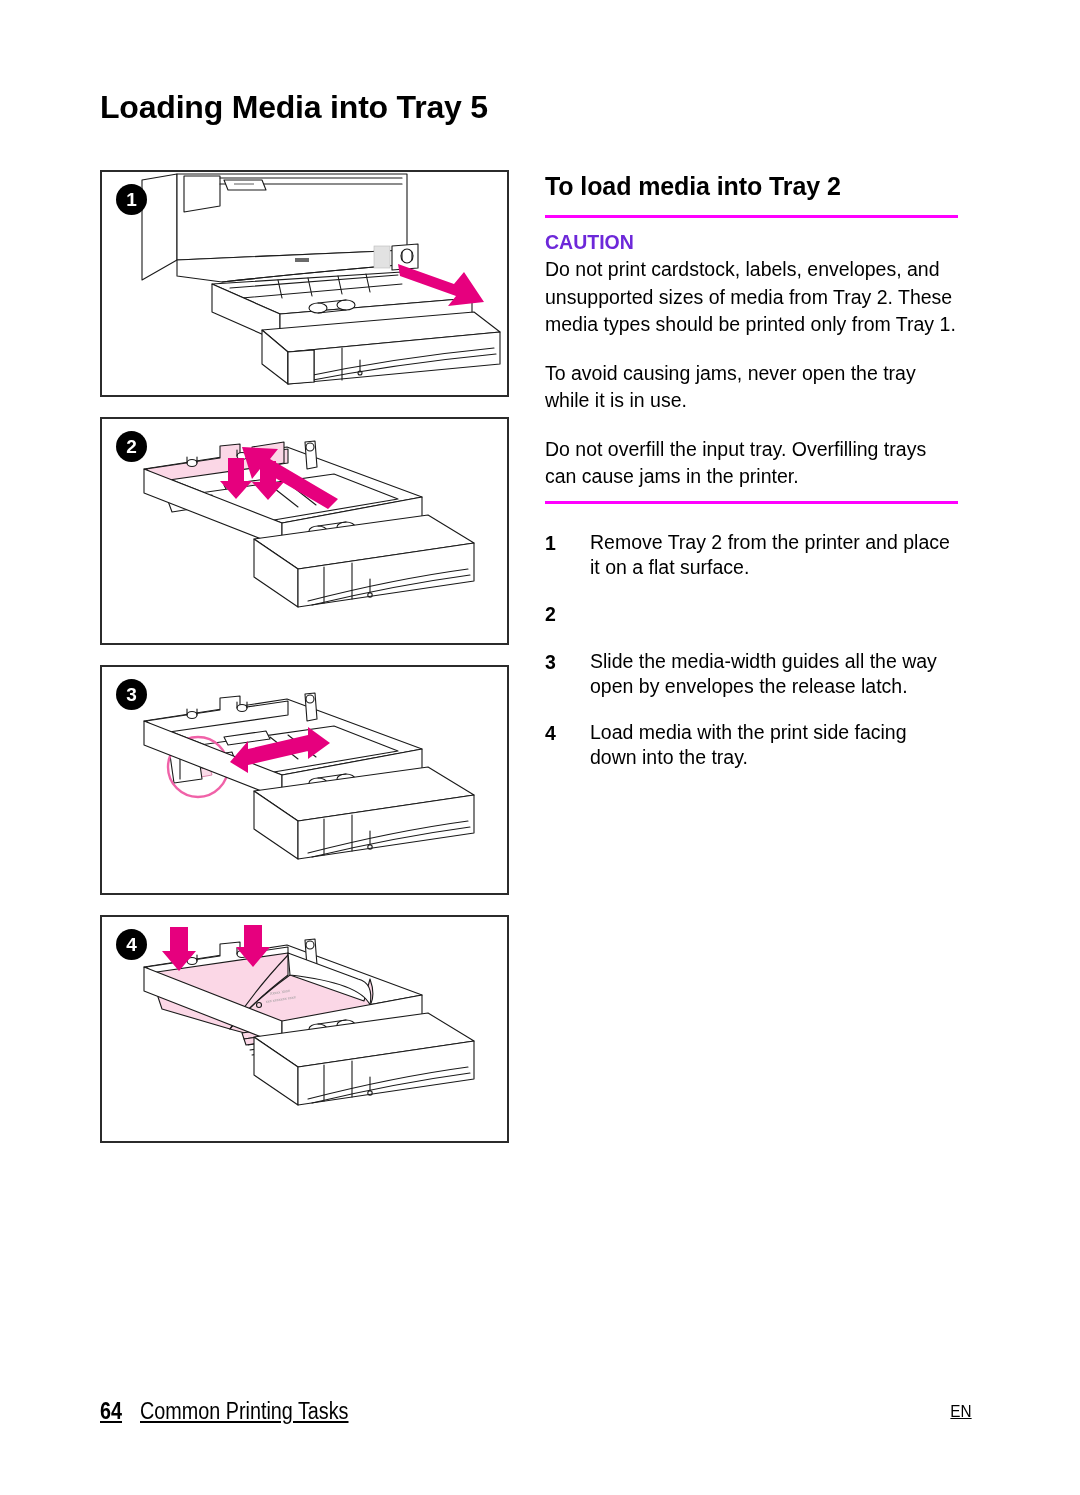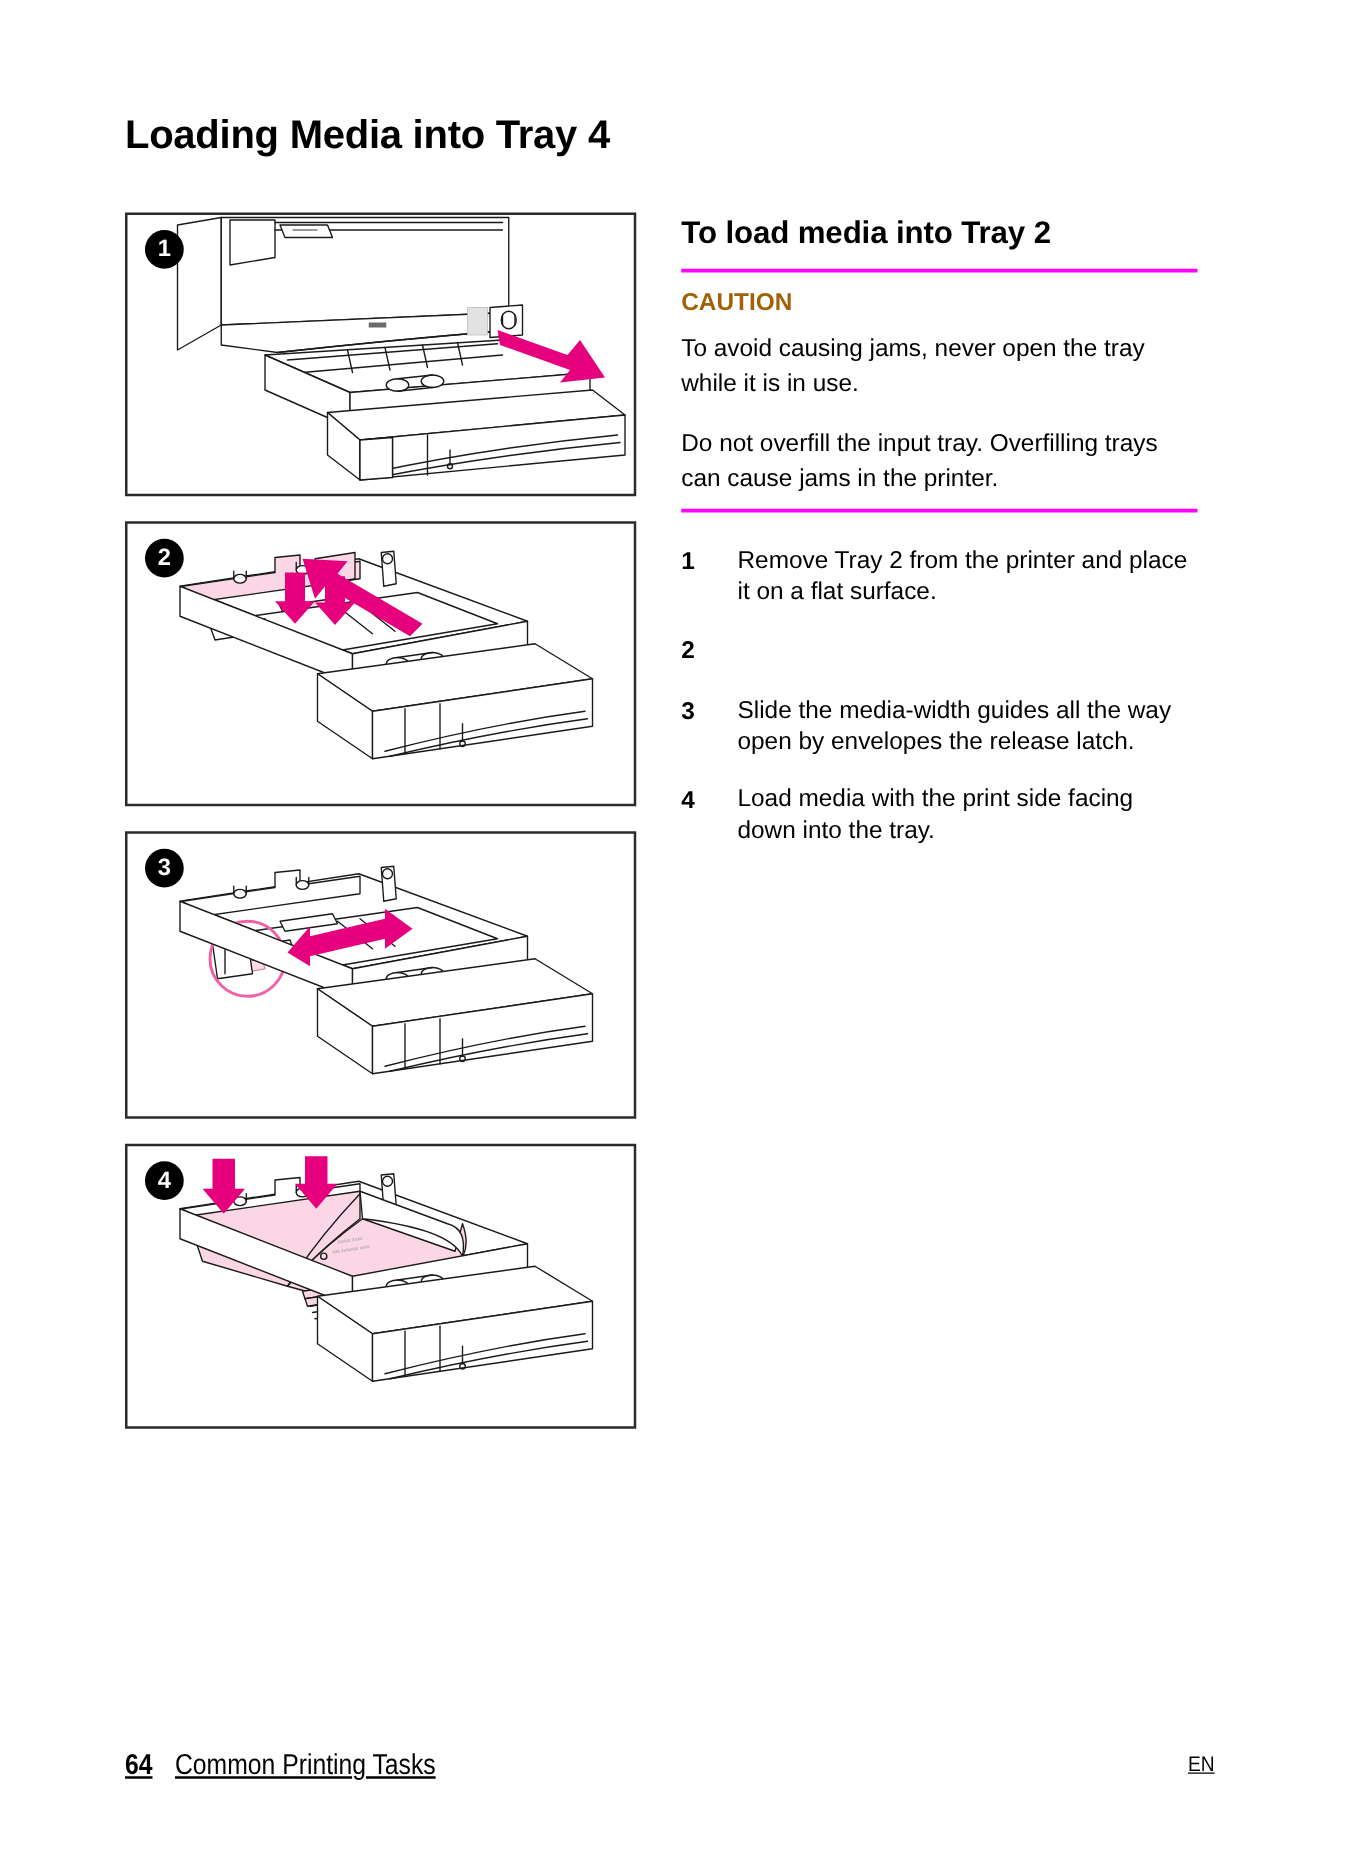--- a/index.html
+++ b/index.html
@@ -88,24 +88,24 @@
   .rule-magenta {
     height: 3px;
     background: #ff00ff;
     width: 100%;
   }
   .caution-block {
     padding-top: 13px;
     padding-bottom: 10px;
   }
   .caution-label {
-    color: #a16207;
+    color: #6d28d9;
     font-weight: bold;
     font-size: 19.5px;
-    margin-bottom: 12px;
+    margin-bottom: 2px;
   }
   .body-par {
     font-size: 19.5px;
     line-height: 27.5px;
     margin: 0 0 21px 0;
   }
   .body-par:last-child { margin-bottom: 0; }
 
   .steps-list {
     margin-top: 26px;
@@ -166,21 +166,21 @@
   .fill-pink-soft { fill: #fadbe8; stroke: #d77ba5; stroke-width: 0.9; }
   .arrow-mag { fill: #e6007e; }
   .circle-hl { fill: none; stroke: #f062a8; stroke-width: 2.4; }
   .tiny-text { font-family: "Liberation Sans", sans-serif; font-size: 4px; fill: #9a9a9a; }
 </style>
 </head>
 <body>
 
 <div class="page">
 
-  <h1 class="page-title">Loading Media into Tray 4</h1>
+  <h1 class="page-title">Loading Media into Tray 5</h1>
 
   <div class="figure-column">
 
     <div class="figure-panel p1">
       <div class="step-badge">1</div>
       <div class="panel-art">
         <svg viewBox="0 0 405 223" preserveAspectRatio="xMidYMid meet">
 
           <path class="fill-white" d="M75 2 L75 88 L40 108 L40 8 Z"></path>
           <path class="fill-white" d="M75 2 L305 2 L305 78 L75 88 Z"></path>
@@ -402,20 +402,21 @@
   </div>
 
   <div class="text-column">
 
     <h2 class="section-heading">To load media into Tray 2</h2>
 
     <div class="rule-magenta"></div>
 
     <div class="caution-block">
       <div class="caution-label">CAUTION</div>
+      <p class="body-par">Do not print cardstock, labels, envelopes, and unsupported sizes of media from Tray 2. These media types should be printed only from Tray 1.</p>
       <p class="body-par">To avoid causing jams, never open the tray while it is in use.</p>
       <p class="body-par">Do not overfill the input tray. Overfilling trays can cause jams in the printer.</p>
     </div>
 
     <div class="rule-magenta"></div>
 
     <div class="steps-list">
       <div class="step-row">
         <div class="step-num">1</div>
         <div class="step-text">Remove Tray 2 from the printer and place it on a flat surface.</div>

